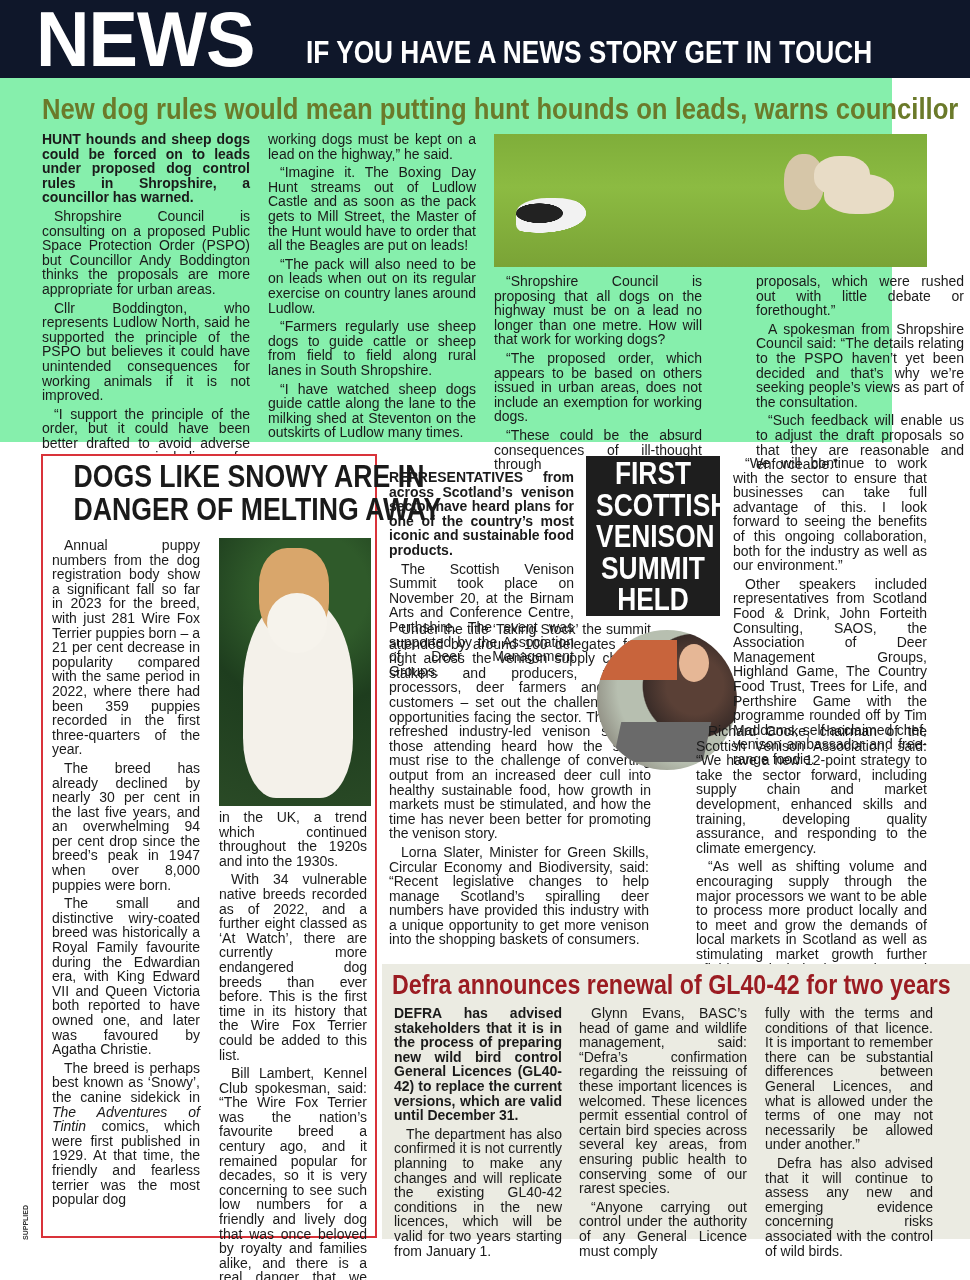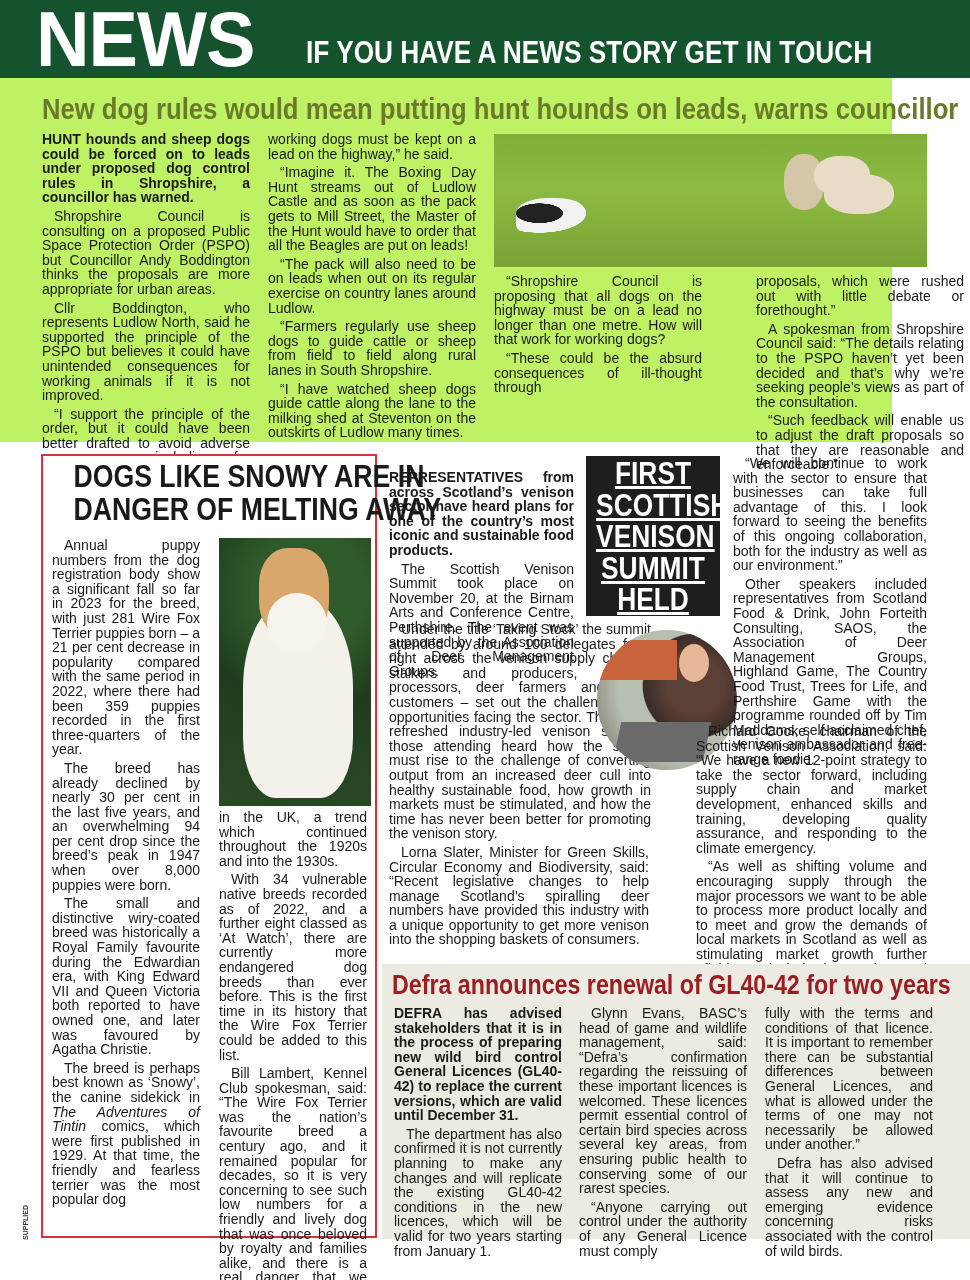--- a/index.html
+++ b/index.html
@@ -1,42 +1,42 @@
 <!DOCTYPE html>
 <html><head>
 <meta charset="utf-8">
 <style>
   * { box-sizing: border-box; margin: 0; padding: 0; }
   html, body { width: 970px; height: 1280px; background: #ffffff; overflow: hidden; }
   body { position: relative; font-family: "Liberation Sans", sans-serif; color: #1a1a1a; }
 
-  .masthead { position: absolute; left: 0; top: 0; width: 970px; height: 78px; background: #14532d; }
+  .masthead { position: absolute; left: 0; top: 0; width: 970px; height: 78px; background: #0f172a; }
   .masthead .news { position: absolute; left: 36px; top: -6px; font-family: "Liberation Sans", sans-serif; font-weight: 700; font-size: 78px; color: #ffffff; letter-spacing: -1px; transform: scaleX(0.95); transform-origin: left; }
   .masthead .tagline { position: absolute; left: 306px; top: 34px; font-weight: 700; font-size: 32px; color: #ffffff; white-space: nowrap; transform: scaleX(0.82); transform-origin: left; }
 
-  .top-story { position: absolute; left: 0; top: 78px; width: 892px; height: 364px; background: #bef264; }
+  .top-story { position: absolute; left: 0; top: 78px; width: 892px; height: 364px; background: #86efac; }
   .top-story .headline { position: absolute; left: 42px; top: 14px; font-weight: 700; font-size: 30px; color: #6b7a2a; white-space: nowrap; transform: scaleX(0.855); transform-origin: left; }
 
   .col { position: absolute; font-size: 14px; line-height: 14.6px; text-align: justify; }
   .col p { margin-bottom: 4px; text-indent: 12px; }
   .col p.lead { font-weight: 700; text-indent: 0; }
   .col p.noindent { text-indent: 0; }
 
   .sheep-photo { position: absolute; left: 494px; top: 134px; width: 433px; height: 133px; background: linear-gradient(180deg,#7fae3a 0%,#8cbb42 40%,#7aa336 100%); overflow: hidden; }
   .sheep-photo .dog { position: absolute; left: 22px; top: 64px; width: 78px; height: 38px; background: radial-gradient(ellipse at 30% 40%, #222 0 30%, #f2f2f2 31% 60%, transparent 61%); border-radius: 40% 50% 30% 30%; }
   .sheep-photo .sheep { position: absolute; background: #e8dcc6; border-radius: 45%; }
 
   .snowy-box { position: absolute; left: 41px; top: 454px; width: 336px; height: 784px; border: 2px solid #d9333a; background: #ffffff; }
   .snowy-box .headline { position: absolute; left: 8px; top: 4px; width: 320px; text-align: center; font-weight: 700; font-size: 31px; line-height: 33px; color: #1a1a1a; transform: scaleX(0.86); transform-origin: center; white-space: nowrap; }
   .dog-photo { position: absolute; left: 219px; top: 538px; width: 152px; height: 268px; background: radial-gradient(circle at 60% 20%, #2f5a2a 0 25%, #1e3d1e 50%, #2a4a26 100%); overflow: hidden; }
   .dog-photo .body { position: absolute; left: 24px; top: 60px; width: 110px; height: 200px; background: #f4f1ea; border-radius: 45% 45% 30% 30%; }
   .dog-photo .head { position: absolute; left: 40px; top: 10px; width: 70px; height: 90px; background: #d9a66b; border-radius: 40%; }
   .dog-photo .beard { position: absolute; left: 48px; top: 55px; width: 60px; height: 60px; background: #f6f3ec; border-radius: 50%; }
 
-  .venison-title { position: absolute; left: 586px; top: 456px; width: 134px; height: 160px; background: #1e1e1e; color: #ffffff; font-weight: 700; font-size: 31px; line-height: 31.5px; text-align: center; padding-top: 2px; text-decoration: underline; }
+  .venison-title { position: absolute; left: 586px; top: 456px; width: 134px; height: 160px; background: #1e1e1e; color: #ffffff; font-weight: 700; font-size: 31px; line-height: 31.5px; text-align: center; padding-top: 2px; }
   .venison-title span { display: block; transform: scaleX(0.85); }
   .venison-photo { position: absolute; left: 597px; top: 630px; width: 140px; height: 140px; border-radius: 50%; background: radial-gradient(circle at 70% 40%, #5a4036 0 22%, #3a2c28 40%, #b7bfb0 41% 60%, #6a6058 100%); overflow: hidden; }
   .venison-photo .screen { position: absolute; left: 0; top: 10px; width: 80px; height: 40px; background: #c8643c; }
   .venison-photo .face { position: absolute; left: 82px; top: 14px; width: 30px; height: 38px; background: #e6b796; border-radius: 50%; }
   .venison-photo .laptop { position: absolute; left: 20px; top: 92px; width: 90px; height: 40px; background: #6a6a6a; transform: skewX(-12deg); }
 
   .defra-section { position: absolute; left: 382px; top: 964px; width: 688px; height: 275px; background: #ebebe2; }
   .defra-section .headline { position: absolute; left: 10px; top: 6px; font-weight: 700; font-size: 27px; color: #9b1c22; white-space: nowrap; transform: scaleX(0.86); transform-origin: left; }
 
   .credit { position: absolute; left: 22px; top: 1240px; font-size: 7px; font-weight: 700; color: #333; transform: rotate(-90deg); transform-origin: left top; }
@@ -66,20 +66,21 @@
   <p>“I have watched sheep dogs guide cattle along the lane to the milking shed at Steventon on the outskirts of Ludlow many times.</p>
 </div>
 <div class="sheep-photo">
   <div class="dog"></div>
   <div class="sheep" style="left:290px; top:20px; width:40px; height:56px; background:#d6c6a8;"></div>
   <div class="sheep" style="left:320px; top:22px; width:56px; height:40px;"></div>
   <div class="sheep" style="left:330px; top:40px; width:70px; height:40px;"></div>
 </div>
 <div class="col" style="left:494px; top:274px; width:208px;">
   <p>“Shropshire Council is proposing that all dogs on the highway must be on a lead no longer than one metre. How will that work for working dogs?</p>
+  <p>“The proposed order, which appears to be based on others issued in urban areas, does not include an exemption for working dogs.</p>
   <p>“These could be the absurd consequences of ill-thought through</p>
 </div>
 <div class="col" style="left:720px; top:274px; width:208px;margin-left:36px;">
   <p class="noindent">proposals, which were rushed out with little debate or forethought.”</p>
   <p>A spokesman from Shropshire Council said: “The details relating to the PSPO haven’t yet been decided and that’s why we’re seeking people’s views as part of the consultation.</p>
   <p>“Such feedback will enable us to adjust the draft proposals so that they are reasonable and enforceable.”</p>
 </div>
 
 <section class="snowy-box">
   <h2 class="headline">

